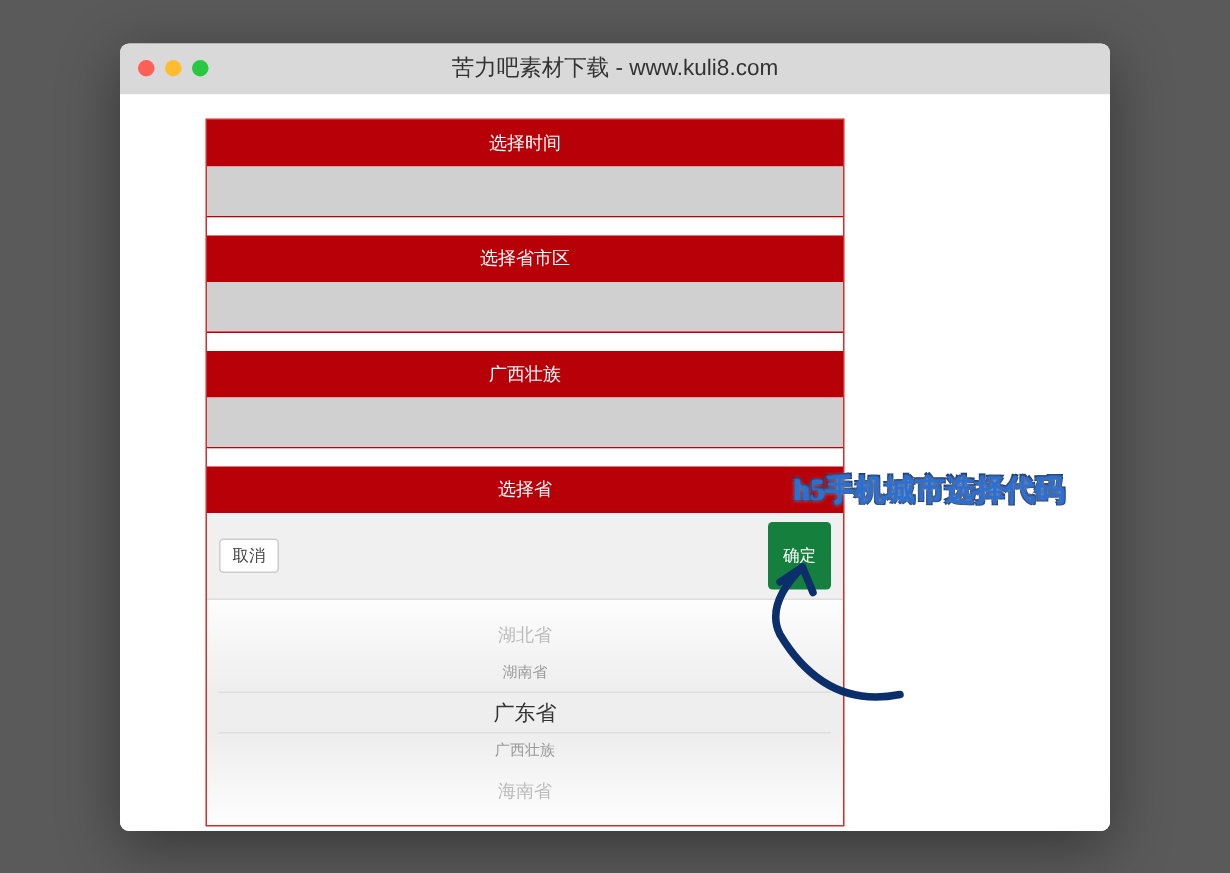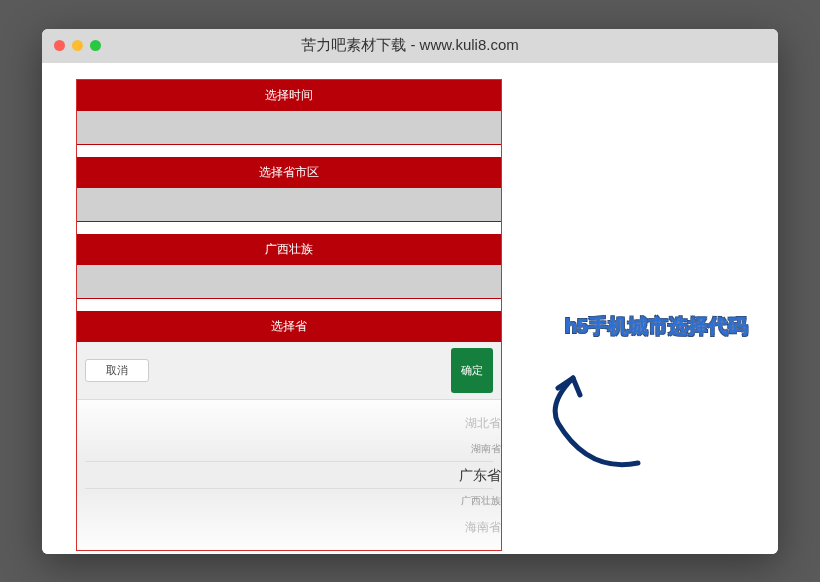--- a/index.html
+++ b/index.html
@@ -7,21 +7,21 @@
       background: #5a5a5a;
       font-family: "Microsoft YaHei", "PingFang SC", sans-serif;
       display: flex;
       justify-content: center;
       align-items: center;
       width: 820px;
       height: 582px;
     }
     .window {
       background: #fff;
-      width: 736px;
+      width: 660px;
       height: 525px;
       box-shadow: 0 10px 40px rgba(0,0,0,0.4);
       border-radius: 6px;
       overflow: hidden;
       position: relative;
     }
     .titlebar {
       background: #d9d9d9;
       height: 34px;
       display: flex;
@@ -46,20 +46,21 @@
     .content {
       position: relative;
       height: calc(100% - 34px);
       background: #fff;
       padding: 16px 0 0 34px;
     }
     .panel {
       width: 426px;
       border: 1px solid #d32f2f;
       background: #eee;
+      margin-left: 23px;
     }
     .section-header {
       background: #b80008;
       color: #fff;
       font-size: 12px;
       text-align: center;
       padding: 7px 0;
     }
     .section-body {
       background: #d0d0d0;
@@ -76,21 +77,21 @@
       justify-content: space-between;
       align-items: center;
       padding: 6px 8px;
       border-bottom: 1px solid #ddd;
     }
     .btn-cancel {
       background: #fff;
       border: 1px solid #ccc;
       color: #444;
       font-size: 11px;
-      padding: 3px 20px;
+      padding: 3px 8px;
       border-radius: 3px;
       cursor: pointer;
     }
     .btn-confirm {
       background: #15803d;
       border: none;
       color: #fff;
       font-size: 11px;
       padding: 15px 10px;
       border-radius: 3px;
@@ -100,21 +101,21 @@
       display: flex;
       height: 150px;
       position: relative;
       overflow: hidden;
       background: linear-gradient(to bottom, rgba(255,255,255,0.9), rgba(255,255,255,0) 40%, rgba(255,255,255,0) 60%, rgba(255,255,255,0.9));
     }
     .picker-col {
       flex: 1;
       display: flex;
       flex-direction: column;
-      align-items: flex-end;
+      align-items: center;
       justify-content: center;
       position: relative;
     }
     .picker-item {
       font-size: 12px;
       color: #bbb;
       height: 26px;
       line-height: 26px;
       text-align: center;
       transition: all 0.2s;
@@ -136,21 +137,21 @@
       pointer-events: none;
     }
     .caption {
       position: absolute;
       right: 30px;
       top: 250px;
       color: #2a6fd6;
       font-size: 20px;
       font-weight: bold;
       text-shadow: 0 0 3px rgba(255,255,255,0.6), 1px 1px 0 #0b2f6b, -1px -1px 0 #0b2f6b, 1px -1px 0 #0b2f6b, -1px 1px 0 #0b2f6b;
-      font-family: Liberation Sans, sans-serif;
+      font-family: Liberation Serif, serif;
     }
     .arrow {
       position: absolute;
       right: 130px;
       top: 300px;
     }
   </style>
 </head>
 <body>
 

